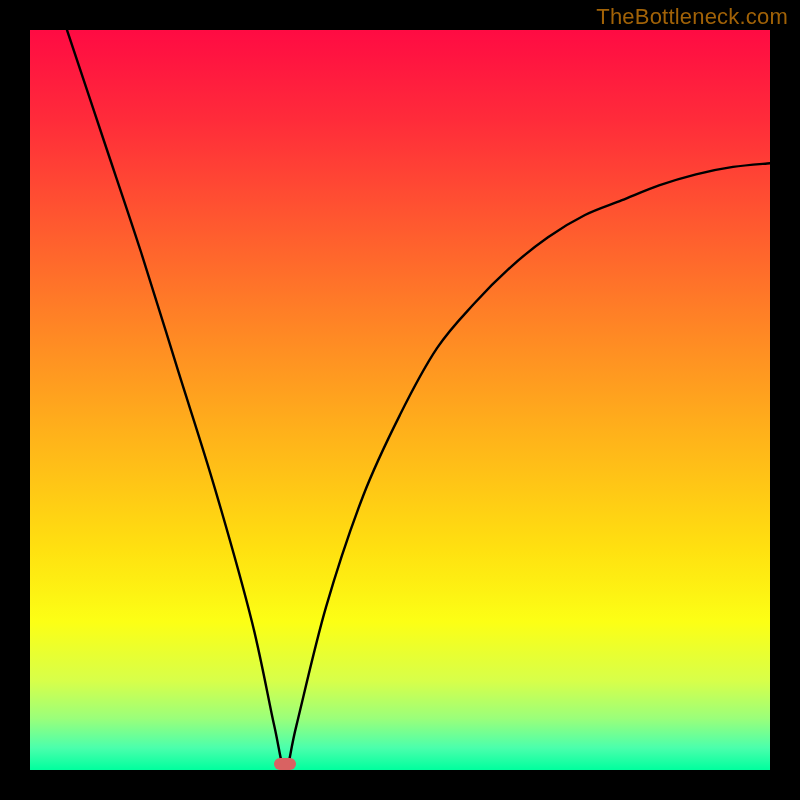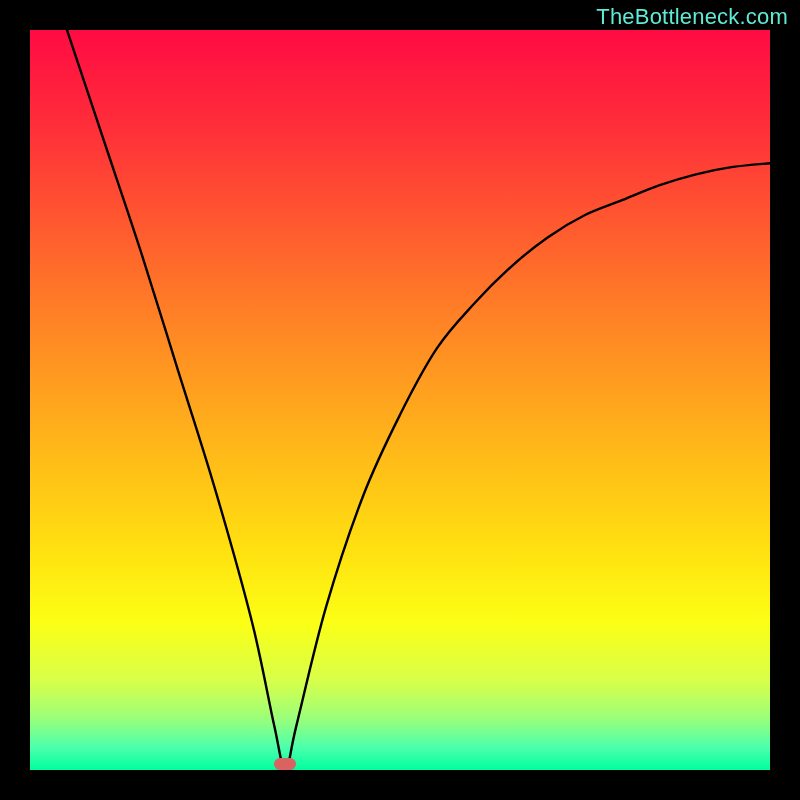--- a/index.html
+++ b/index.html
@@ -30,21 +30,21 @@
       #00ff9e 100%
     );
   }
   .watermark {
     position: absolute;
     top: 4px;
     right: 12px;
     font-family: Arial, Helvetica, sans-serif;
     font-size: 22px;
     letter-spacing: 0.2px;
-    color: #5eead4;
+    color: #a16207;
     font-weight: 500;
     user-select: none;
   }
   .curve-svg {
     position: absolute;
     left: 0;
     top: 0;
     width: 100%;
     height: 100%;
   }

